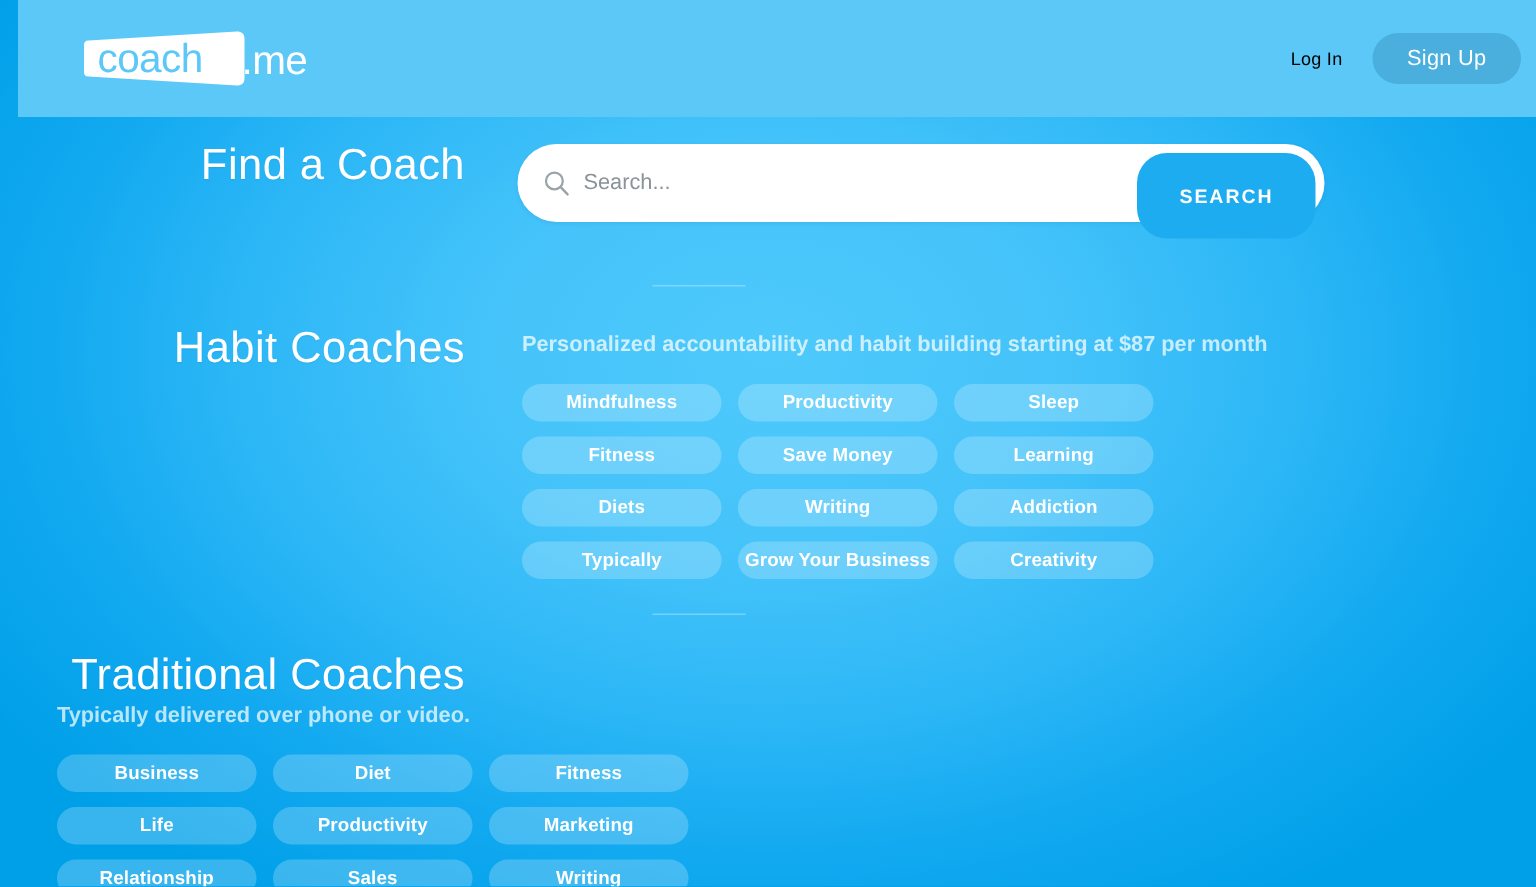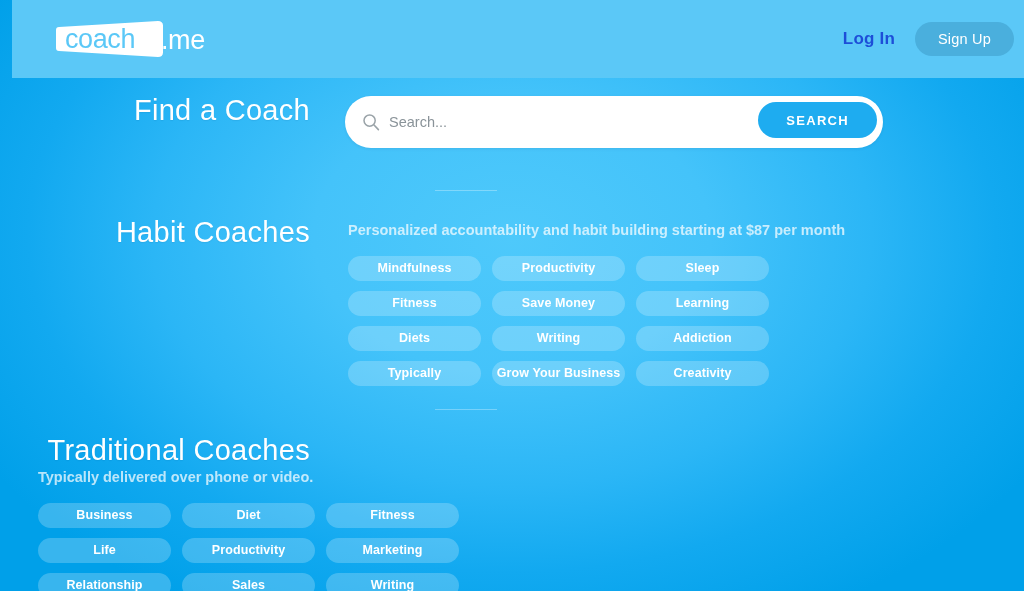--- a/index.html
+++ b/index.html
@@ -55,23 +55,23 @@
   .header-right {
     position: absolute;
     right: 22px;
     top: 22px;
     display: flex;
     align-items: center;
     gap: 16px;
   }
 
   .login-link {
-    color: #1d4ed8;
-    font-size: 17px;
-    font-weight: 700;
+    color: #000000;
+    font-size: 12px;
+    font-weight: 400;
     text-decoration: none;
     letter-spacing: .2px;
     padding: 6px 4px;
     cursor: pointer;
     background: none;
     border: none;
     font-family: "Liberation Sans", sans-serif;
   }
 
   .signup-btn {
@@ -142,21 +142,21 @@
     color: #6f7a80;
     margin-left: 8px;
     font-family: "Liberation Sans", sans-serif;
   }
   .search-input::placeholder { color: #8a9399; opacity: 1; }
 
   .search-btn {
     position: absolute;
     right: 6px;
     top: 6px;
-    height: 36px;
+    height: 57px;
     padding: 0 28px;
     border: none;
     border-radius: 20px;
     background: #1eacf0;
     color: #ffffff;
     font-size: 13px;
     font-weight: bold;
     letter-spacing: 1.3px;
     cursor: pointer;
     font-family: "Liberation Sans", sans-serif;

